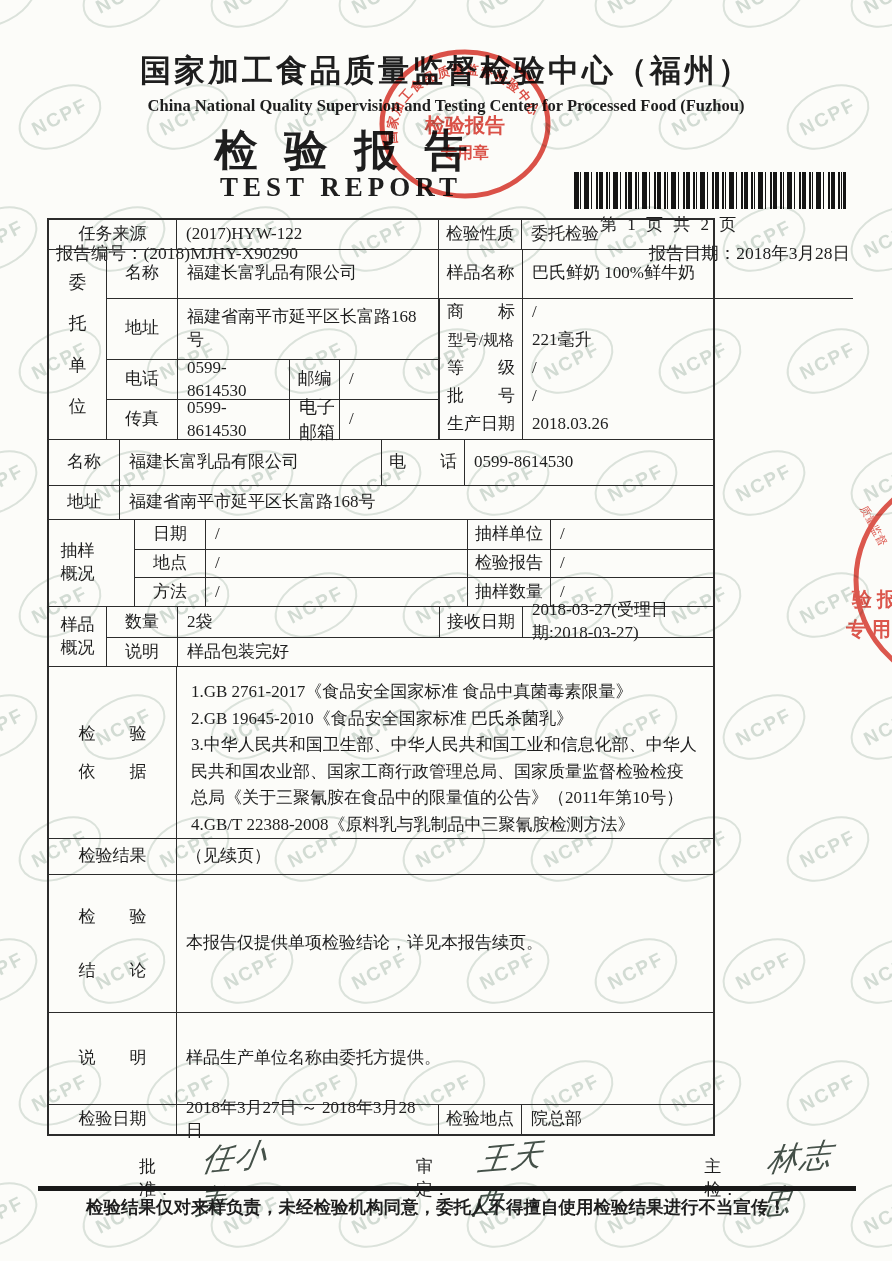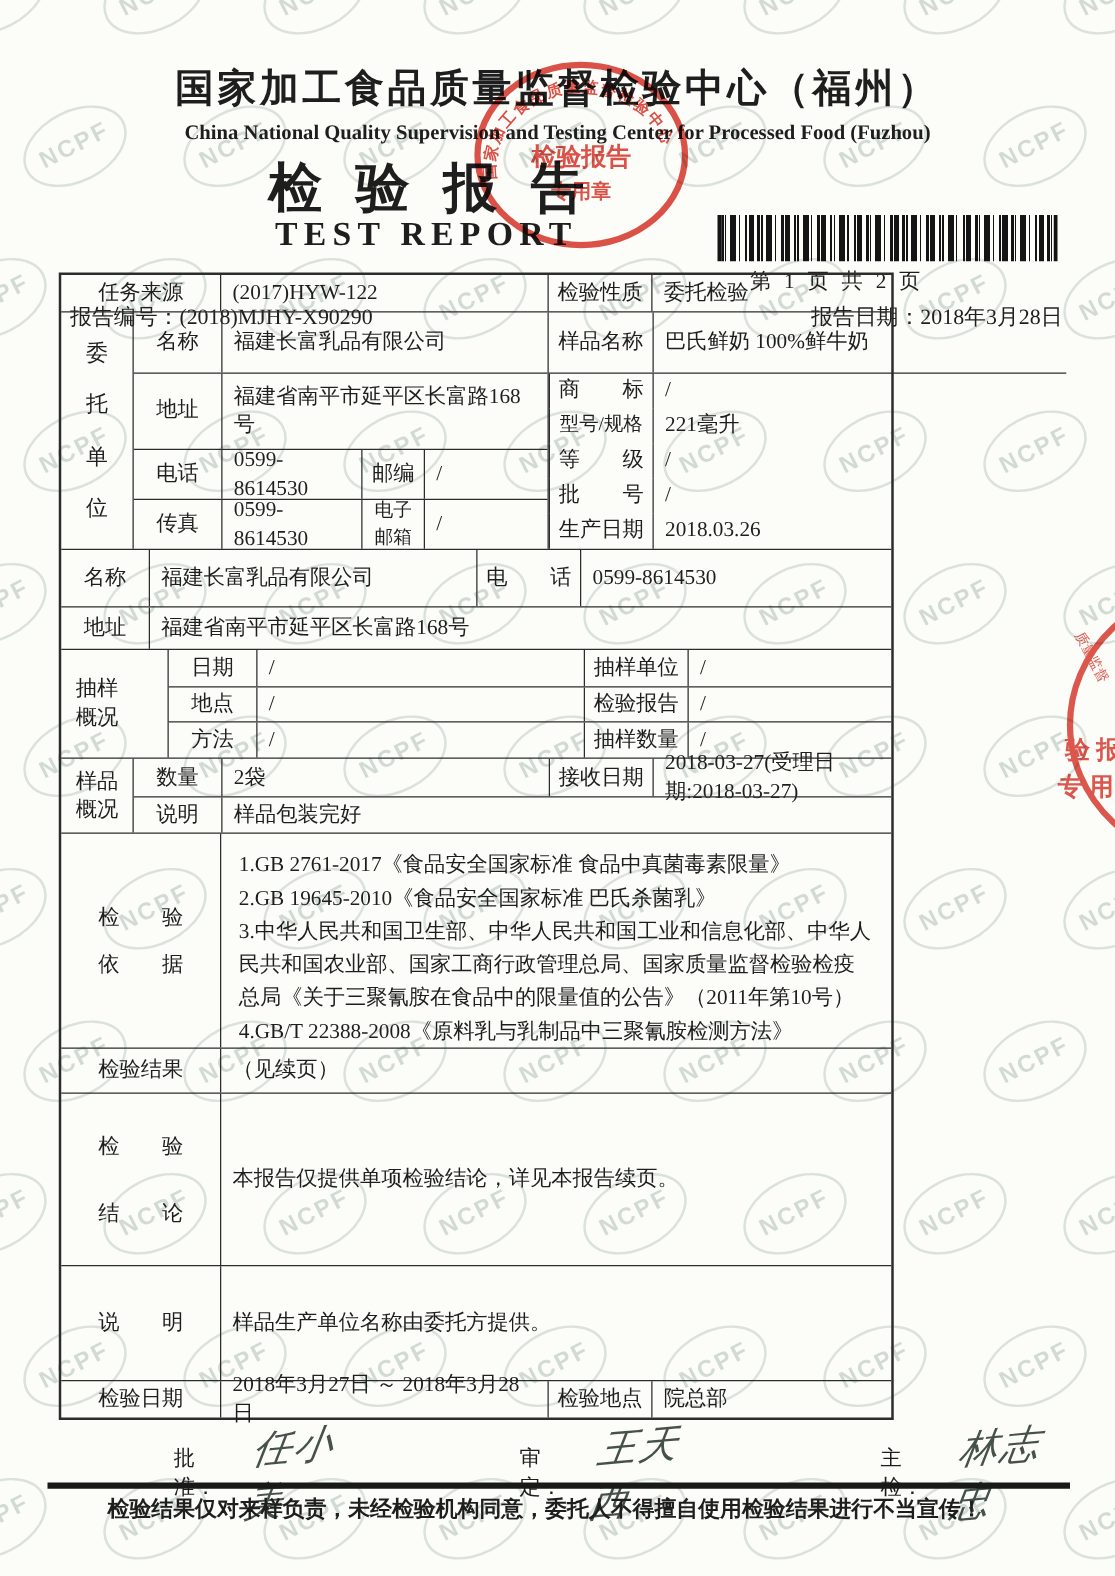--- a/index.html
+++ b/index.html
@@ -216,21 +216,21 @@
         </div>
         <div class="hrow" style="height:40px;">
           <div class="c lab w70">电话</div>
           <div class="c w112">0599-8614530</div>
           <div class="c lab w50">邮编</div>
           <div class="c grow">/</div>
         </div>
         <div class="hrow" style="height:40px;">
           <div class="c lab w70">传真</div>
           <div class="c w112">0599-8614530</div>
-          <div class="c lab w50" style="font-size:15px;">电子邮箱</div>
+          <div class="c lab w50" style="font-size:18px;text-align:right;">电子邮箱</div>
           <div class="c grow">/</div>
         </div>
       </div>
       <div class="half" style="flex:0 0 415px;">
         <div class="hrow" style="height:48px;">
           <div class="c lab w83">样品名称</div>
           <div class="c grow">巴氏鲜奶 100%鲜牛奶</div>
         </div>
         <div class="hrow" style="height:142px;">
           <div style="display:flex; flex-direction:column; flex:1 1 auto;">

